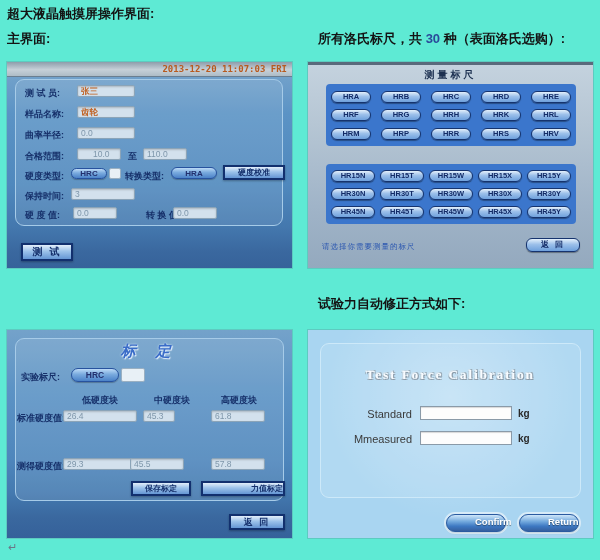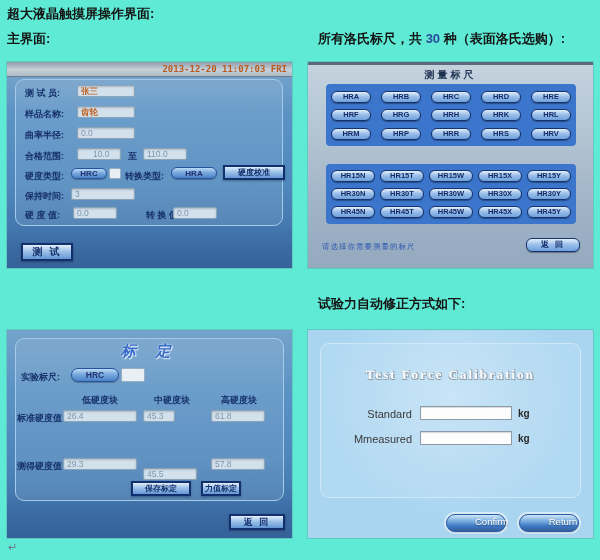--- a/index.html
+++ b/index.html
@@ -69,21 +69,21 @@
         background:rgba(255,255,255,0.10); border:1px solid #cde9f9; border-radius:9px; }
   .fc-title { position:absolute; left:0; top:37px; width:285px; text-align:center;
         font-family:"Liberation Serif", serif; font-weight:bold; font-size:13px; letter-spacing:2px;
         color:#f8fbfe; text-shadow:1px 1px 0 #8a9aa8,-1px -1px 0 #cfe2ee,1px -1px 0 #9aaab6,-1px 1px 0 #9aaab6; }
   .fc-lbl { position:absolute; font-size:11px; color:#3a3a3a; text-align:right; }
   .fc-inp { position:absolute; height:14px; width:92px; background:#fdfdfd; border:1px solid #8a9aa8;
         box-shadow:inset 0 1px 1px rgba(0,0,0,.15); }
   .fc-kg { position:absolute; font-size:10px; font-weight:bold; color:#2a2a2a; }
   .fbtn { position:absolute; height:18px; width:60px;
         background:linear-gradient(180deg,#cfe7fa 0%,#74aade 40%,#3d78c2 70%,#355f9e 100%);
-        border:1px solid #2a5aa0; border-radius:9px; color:#fff; font-weight:normal; font-size:9.5px;
+        border:1px solid #2a5aa0; border-radius:9px; color:#fff; font-weight:bold; font-size:9.5px;
         text-align:center; line-height:14px; text-shadow:0 1px 1px rgba(0,0,0,.45);
         box-shadow:0 0 0 2px rgba(255,255,255,.55), 0 1px 2px rgba(0,0,0,.3);padding-left:28px; }
 </style>
 </head>
 <body>
 
 <div class="page">
 
   <div class="doc-text" style="left:7px; top:5px;">超大液晶触摸屏操作界面:</div>
   <div class="doc-text" style="left:7px; top:30px;">主界面:</div>
@@ -196,25 +196,25 @@
     <span class="chead" style="left:132px; top:64px; width:66px;">中硬度块</span>
     <span class="chead" style="left:198px; top:64px; width:68px;">高硬度块</span>
 
     <span class="lbl" style="left:10px; top:82px;">标准硬度值:</span>
     <div class="inp" style="left:56px; top:80px; width:74px;">26.4</div>
     <div class="inp" style="left:136px; top:80px; width:32px;">45.3</div>
     <div class="inp" style="left:204px; top:80px; width:54px;">61.8</div>
 
     <span class="lbl" style="left:10px; top:130px;">测得硬度值:</span>
     <div class="inp" style="left:56px; top:128px; width:74px;">29.3</div>
-    <div class="inp" style="left:136px; top:128px; width:54px;margin-top:10px;">45.5</div>
+    <div class="inp" style="left:123px; top:128px; width:54px;">45.5</div>
     <div class="inp" style="left:204px; top:128px; width:54px;">57.8</div>
 
     <div class="oval" style="left:124px; top:151px; width:60px; height:15px; font-size:8px; line-height:11px;">保存标定</div>
-    <div class="oval" style="left:194px; top:151px; width:40px; height:15px; font-size:8px; line-height:11px;">力值标定</div>
+    <div class="oval" style="left:194px; top:151px; width:84px; height:15px; font-size:8px; line-height:11px;text-align:right;">力值标定</div>
 
     <div class="oval" style="left:222px; top:184px; width:56px; height:16px; font-size:9px; line-height:12px; letter-spacing:2px;">返 回</div>
   </div>
 
   <div class="photo fc">
     <div class="fc-panel"></div>
     <div class="fc-title">Test Force Calibration</div>
 
     <span class="fc-lbl" style="left:30px; top:78px; width:74px;">Standard</span>
     <div class="fc-inp" style="left:112px; top:76px;"></div>

